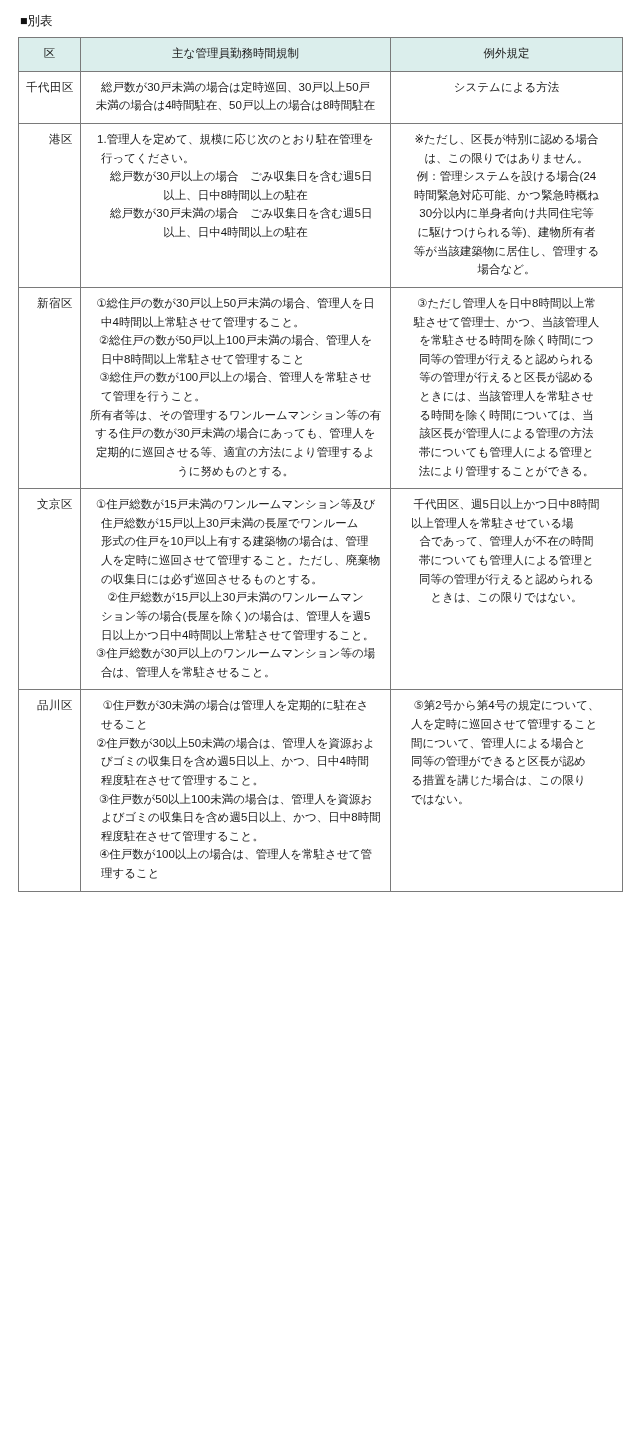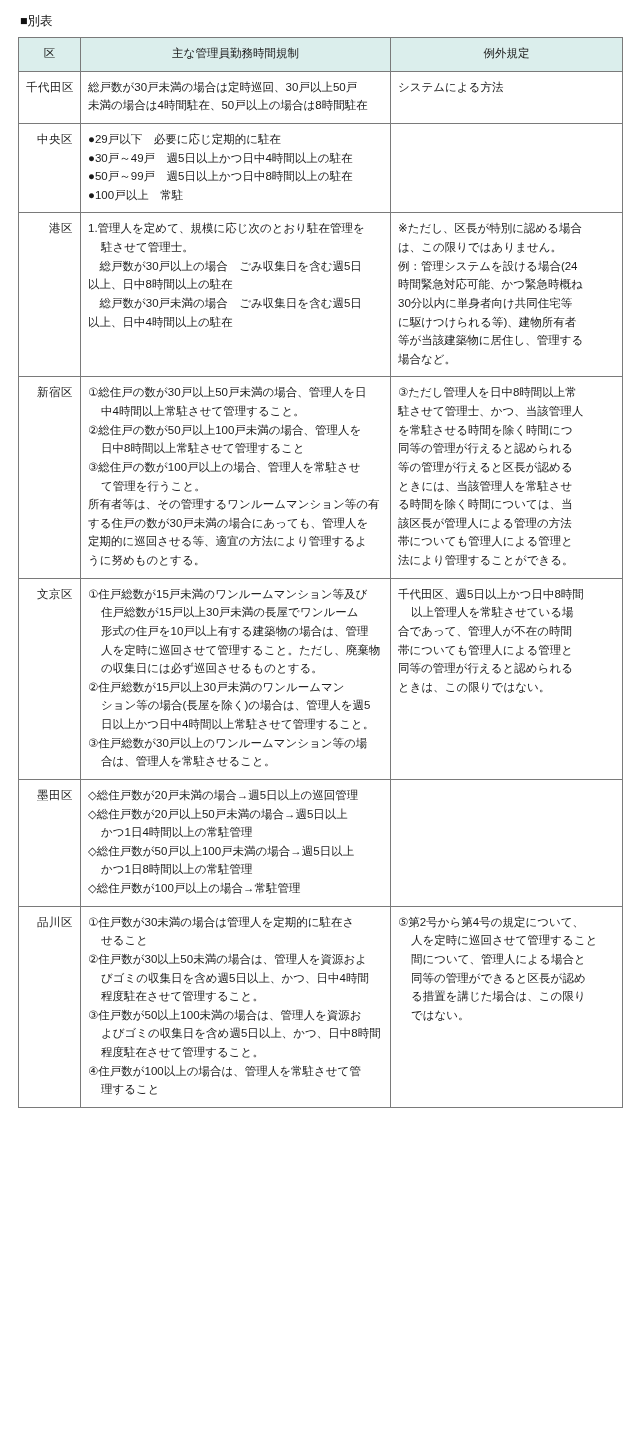--- a/index.html
+++ b/index.html
@@ -66,20 +66,21 @@
   td.cell p + p {
     margin-top: 0;
   }
   td.cell p.ind1 {
     padding-left: 13px;
     text-indent: 0;
   }
   td.cell p.plain {
     padding-left: 0;
     text-indent: 0;
+    text-align: center;
   }
   td.cell p.bullet {
     padding-left: 13px;
     text-indent: -13px;
   }
   td.empty { }
 </style>
 </head>
 <body>
 
@@ -106,36 +107,26 @@
         <td class="ward">千代田区</td>
         <td class="cell">
           <p class="plain">総戸数が30戸未満の場合は定時巡回、30戸以上50戸</p>
           <p class="plain">未満の場合は4時間駐在、50戸以上の場合は8時間駐在</p>
         </td>
         <td class="cell">
           <p class="plain">システムによる方法</p>
         </td>
       </tr>
 
-      <tr>
-        <td class="ward">中央区</td>
-        <td class="cell">
-          <p class="bullet">●29戸以下　必要に応じ定期的に駐在</p>
-          <p class="bullet">●30戸～49戸　週5日以上かつ日中4時間以上の駐在</p>
-          <p class="bullet">●50戸～99戸　週5日以上かつ日中8時間以上の駐在</p>
-          <p class="bullet">●100戸以上　常駐</p>
-        </td>
-        <td class="cell empty"></td>
-      </tr>
 
       <tr>
         <td class="ward">港区</td>
         <td class="cell">
           <p class="plain">1.管理人を定めて、規模に応じ次のとおり駐在管理を</p>
-          <p class="ind1">駐させて管理士。</p>
+          <p class="ind1">行ってください。</p>
           <p class="plain">　総戸数が30戸以上の場合　ごみ収集日を含む週5日</p>
           <p class="plain">以上、日中8時間以上の駐在</p>
           <p class="plain">　総戸数が30戸未満の場合　ごみ収集日を含む週5日</p>
           <p class="plain">以上、日中4時間以上の駐在</p>
         </td>
         <td class="cell">
           <p class="plain">※ただし、区長が特別に認める場合</p>
           <p class="plain">は、この限りではありません。</p>
           <p class="plain">例：管理システムを設ける場合(24</p>
           <p class="plain">時間緊急対応可能、かつ緊急時概ね</p>
@@ -192,32 +183,20 @@
           <p class="plain">千代田区、週5日以上かつ日中8時間</p>
           <p class="ind1">以上管理人を常駐させている場</p>
           <p class="plain">合であって、管理人が不在の時間</p>
           <p class="plain">帯についても管理人による管理と</p>
           <p class="plain">同等の管理が行えると認められる</p>
           <p class="plain">ときは、この限りではない。</p>
         </td>
       </tr>
 
 
-      <tr>
-        <td class="ward">墨田区</td>
-        <td class="cell">
-          <p class="plain">◇総住戸数が20戸未満の場合→週5日以上の巡回管理</p>
-          <p class="plain">◇総住戸数が20戸以上50戸未満の場合→週5日以上</p>
-          <p class="ind1">かつ1日4時間以上の常駐管理</p>
-          <p class="plain">◇総住戸数が50戸以上100戸未満の場合→週5日以上</p>
-          <p class="ind1">かつ1日8時間以上の常駐管理</p>
-          <p class="plain">◇総住戸数が100戸以上の場合→常駐管理</p>
-        </td>
-        <td class="cell empty"></td>
-      </tr>
 
 
       <tr>
         <td class="ward">品川区</td>
         <td class="cell">
           <p class="plain">①住戸数が30未満の場合は管理人を定期的に駐在さ</p>
           <p class="ind1">せること</p>
           <p class="plain">②住戸数が30以上50未満の場合は、管理人を資源およ</p>
           <p class="ind1">びゴミの収集日を含め週5日以上、かつ、日中4時間</p>
           <p class="ind1">程度駐在させて管理すること。</p>

